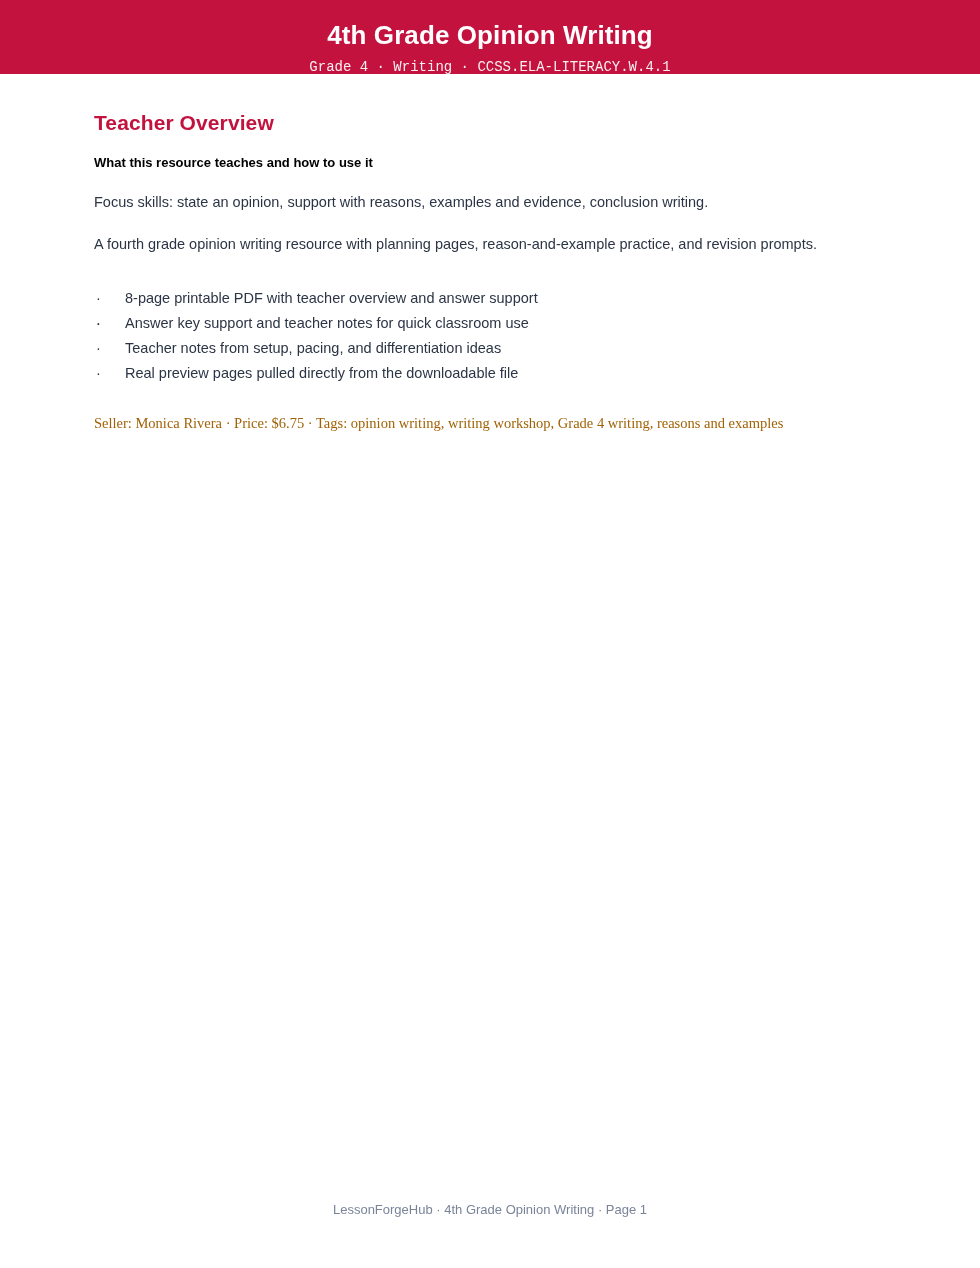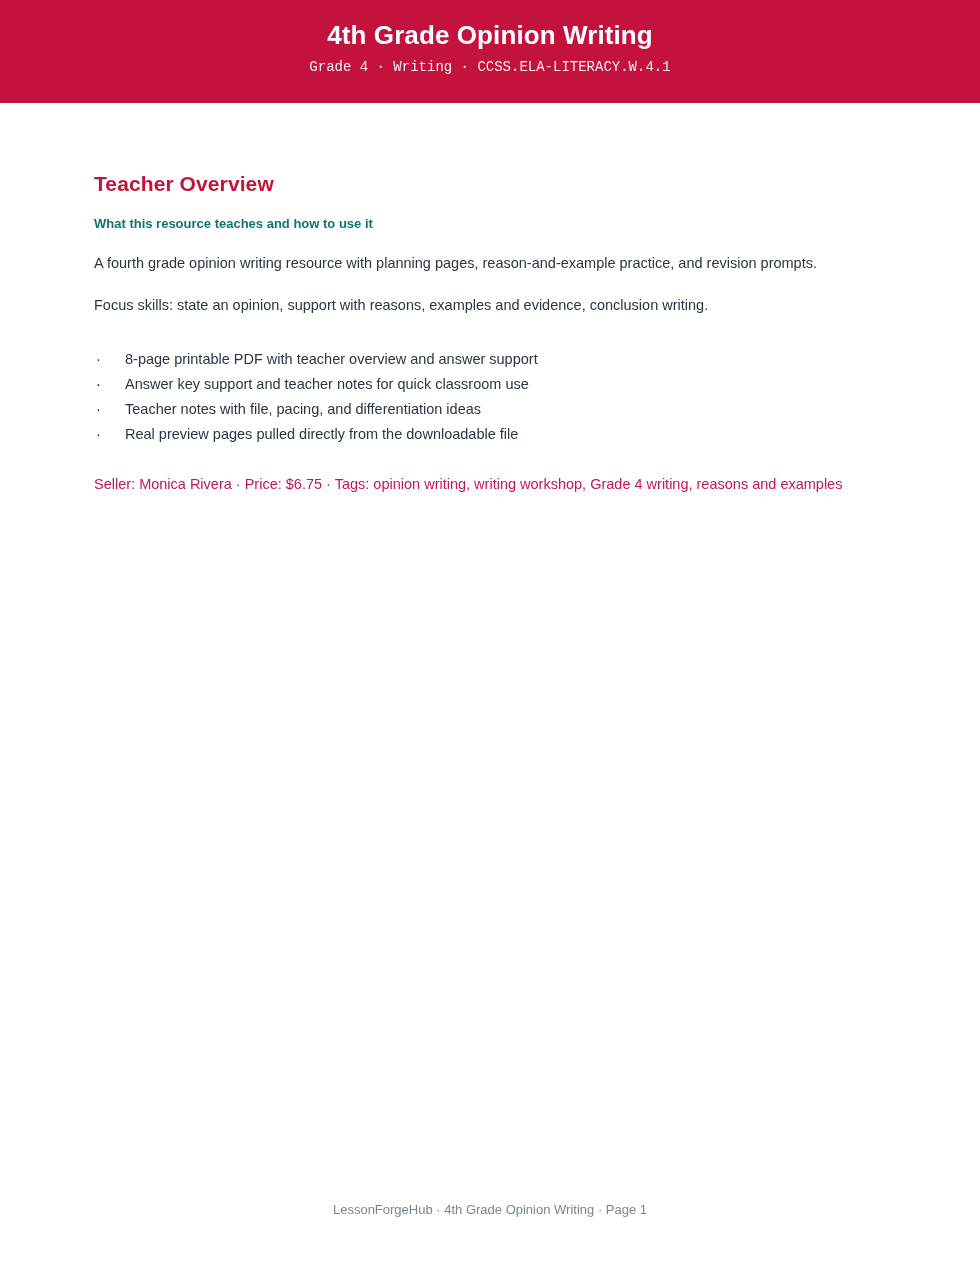--- a/index.html
+++ b/index.html
@@ -12,21 +12,21 @@
     background: #ffffff;
     font-family: "Liberation Sans", sans-serif;
     -webkit-font-smoothing: antialiased;
     position: relative;
     overflow: hidden;
   }
 
   
   .doc-header {
     background: #C2123D;
-    height: 103px;
+    height: 74px;
     box-sizing: border-box;
     padding-top: 21px;
     text-align: center;
     color: #ffffff;
   }
   .doc-title {
     font-size: 26px;
     font-weight: bold;
     line-height: 1.12;
     letter-spacing: 0.1px;
@@ -46,27 +46,27 @@
   .page-body {
     padding: 0 94px;
     box-sizing: border-box;
   }
 
   .section-heading {
     color: #C2123D;
     font-size: 21px;
     font-weight: bold;
     margin: 0;
-    padding-top: 68px;
+    padding-top: 36px;
     line-height: 1.2;
     letter-spacing: 0.1px;
   }
 
   .section-subheading {
-    color: #0f766e;
+    color: #000000;
     font-size: 13px;
     font-weight: bold;
     margin: 20px 0 0 0;
     line-height: 1.3;
   }
 
   .body-paragraph {
     color: #2b3545;
     font-size: 14.5px;
     line-height: 1.58;
@@ -90,25 +90,26 @@
   .feature-list li .bullet-dot {
     position: absolute;
     left: 2px;
     top: 0;
     color: #2b3545;
     font-size: 14.5px;
     line-height: 1.58;
   }
 
   .meta-paragraph {
-    color: #be185d;
+    color: #a16207;
     font-size: 14.5px;
     line-height: 1.58;
     margin: 27px 0 0 0;
     max-width: 792px;
+    font-family: Liberation Serif, serif;
   }
 
   
   .doc-footer {
     position: absolute;
     left: 0;
     right: 0;
     top: 1202px;
     text-align: center;
     color: #7a8499;
@@ -123,40 +124,40 @@
   <h1 class="doc-title">4th Grade Opinion Writing</h1>
   <p class="doc-subtitle">Grade 4 · Writing · CCSS.ELA-LITERACY.W.4.1</p>
 </div>
 
 <div class="page-body">
 
   <h2 class="section-heading">Teacher Overview</h2>
 
   <p class="section-subheading">What this resource teaches and how to use it</p>
 
+  <p class="body-paragraph">Focus skills: state an opinion, support with reasons, examples and evidence, conclusion writing.</p>
+
   <p class="body-paragraph">A fourth grade opinion writing resource with planning pages, reason-and-example practice, and revision prompts.</p>
-
-  <p class="body-paragraph">Focus skills: state an opinion, support with reasons, examples and evidence, conclusion writing.</p>
 
 
   <ul class="feature-list">
     <li>
       <span class="bullet-dot">·</span>
       <span>8-page printable PDF with teacher overview and answer support</span>
     </li>
     <li>
       <span class="bullet-dot">·</span>
     </li>
     <li>
       <span class="bullet-dot">·</span>
       <span>Answer key support and teacher notes for quick classroom use</span>
     </li>
     <li>
       <span class="bullet-dot">·</span>
-      <span>Teacher notes with file, pacing, and differentiation ideas</span>
+      <span>Teacher notes from setup, pacing, and differentiation ideas</span>
     </li>
     <li>
       <span class="bullet-dot">·</span>
       <span>Real preview pages pulled directly from the downloadable file</span>
     </li>
   </ul>
 
   <p class="meta-paragraph">Seller: Monica Rivera · Price: $6.75 · Tags: opinion writing, writing workshop, Grade 4 writing, reasons and examples</p>
 
 </div>

